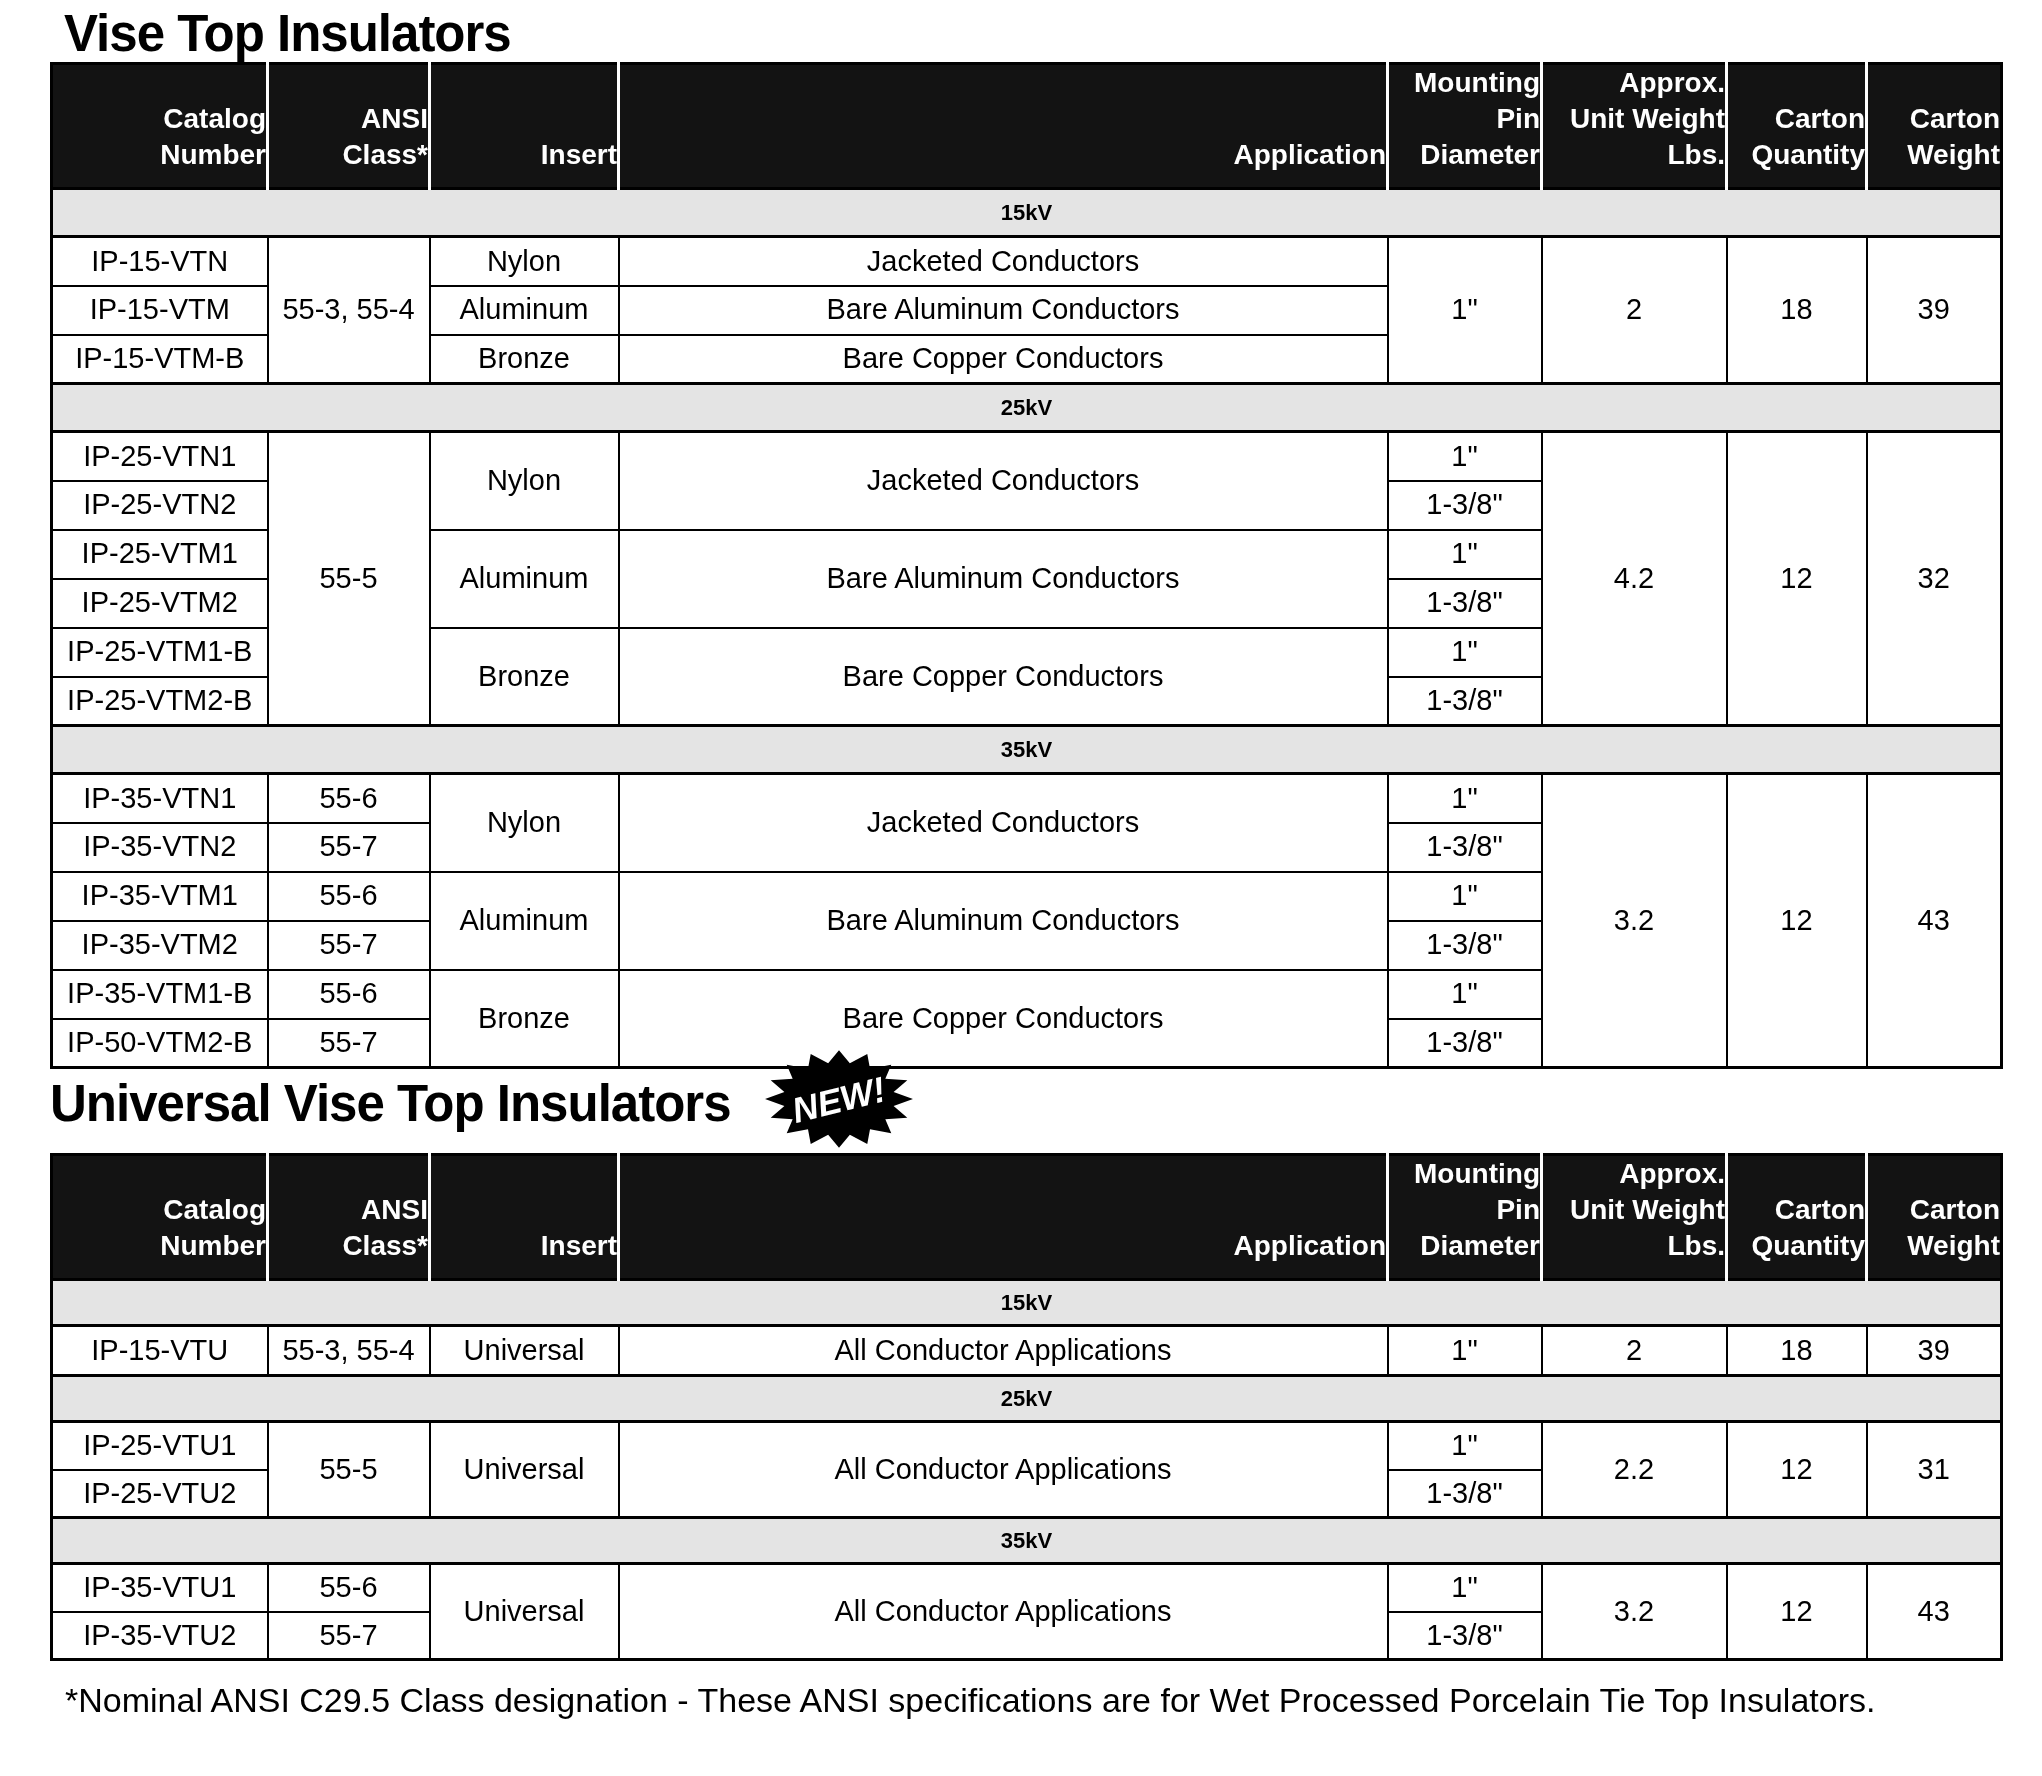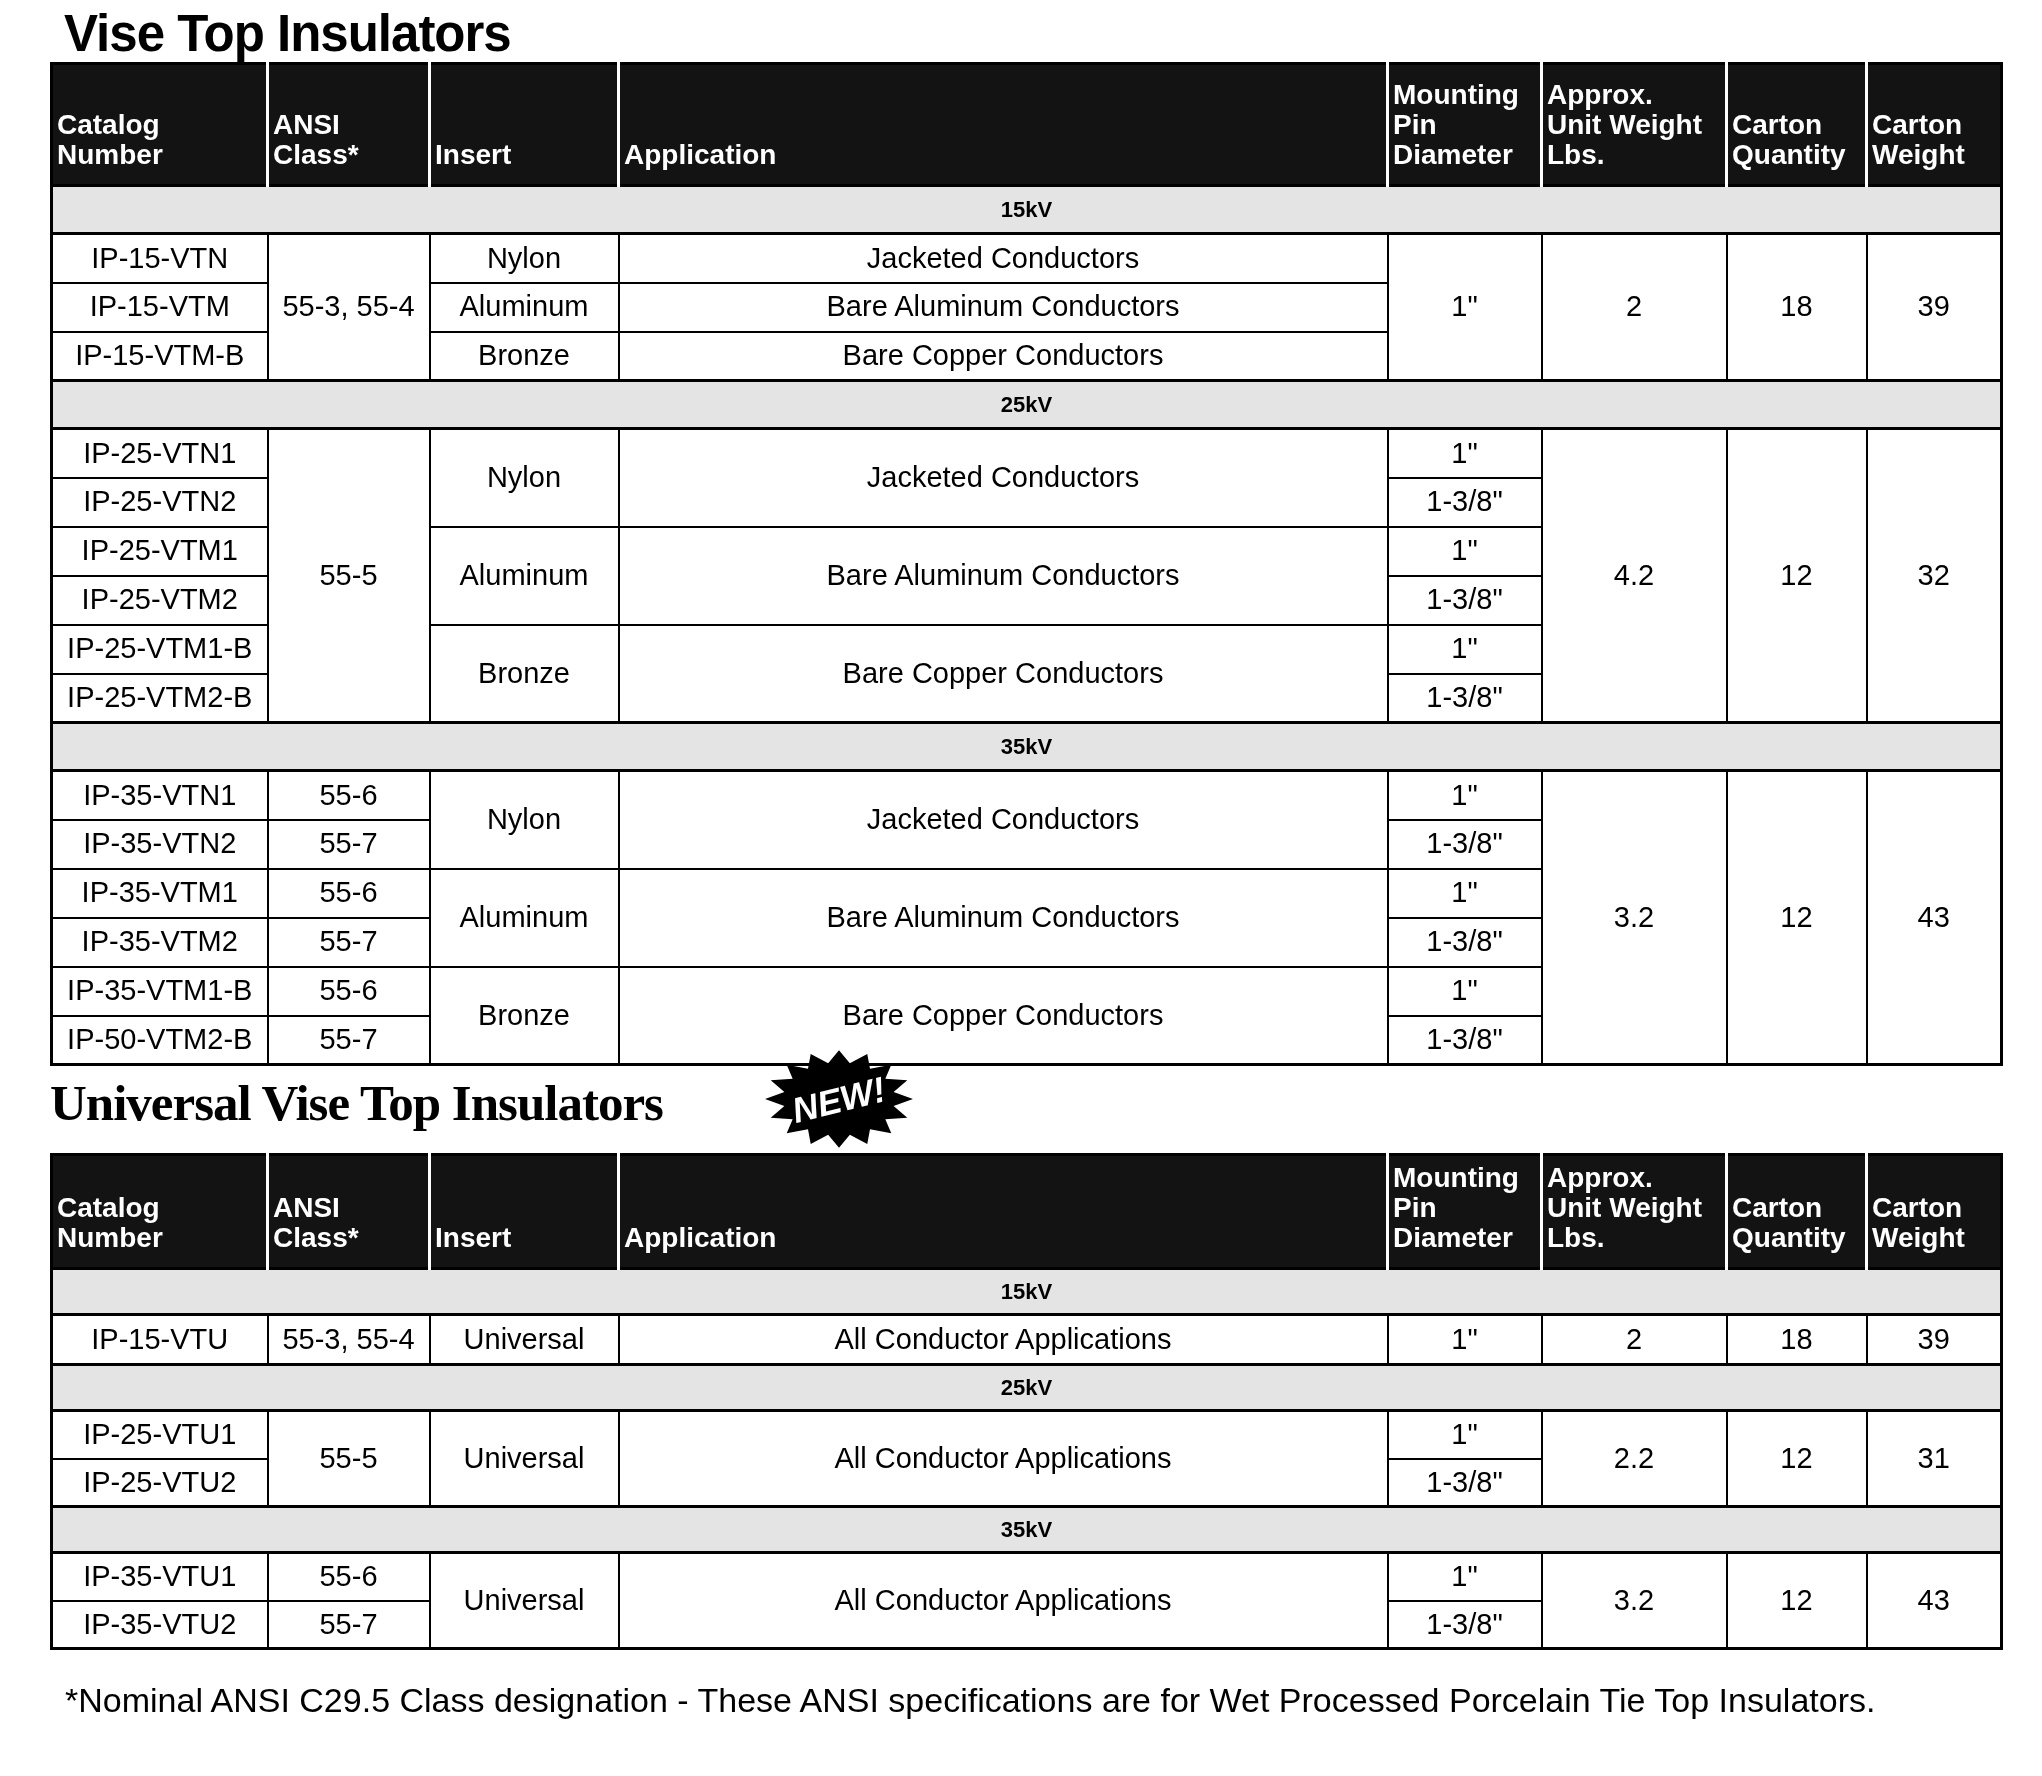--- a/index.html
+++ b/index.html
@@ -6,32 +6,32 @@
   .page{
     position:relative;width:2042px;height:1776px;background:#ffffff;
     font-family:"Liberation Sans","DejaVu Sans",sans-serif;color:#000;
     overflow:hidden;
   }
   .doc-title{
     position:absolute;font-size:51px;font-weight:700;letter-spacing:-1px;
     white-space:nowrap;color:#000;
   }
   #title1{left:64px;top:4px;}
-  #title2{left:50px;top:1074px;font-family:Liberation Serif, serif;}
+  #title2{left:50px;top:1074px;}
 
   table.tbl{
     position:absolute;border-collapse:collapse;table-layout:fixed;
     width:1950px;border:3px solid #000;
   }
   #table1{left:50px;top:62px;}
   #table2{left:50px;top:1153px;}
 
   .tbl thead th{
-    background:#131313;color:#fff;font-weight:700;font-size:28px;line-height:30px;
-    vertical-align:bottom;padding:0 20px 14px 4px;text-align:left;
+    background:#131313;color:#fff;font-weight:700;font-size:28px;line-height:36px;
+    vertical-align:bottom;padding:0 0 14px 4px;text-align:right;
     border:none;border-left:3px solid #fff;white-space:pre-line;
   }
   .tbl thead th:first-child{border-left:none;}
   #table1 thead tr{height:122px;}
   #table2 thead tr{height:114px;}
 
   .tbl td{
     border:2px solid #000;background:#fff;text-align:center;vertical-align:middle;
     font-size:29px;line-height:1.15;padding:0 4px;
   }

